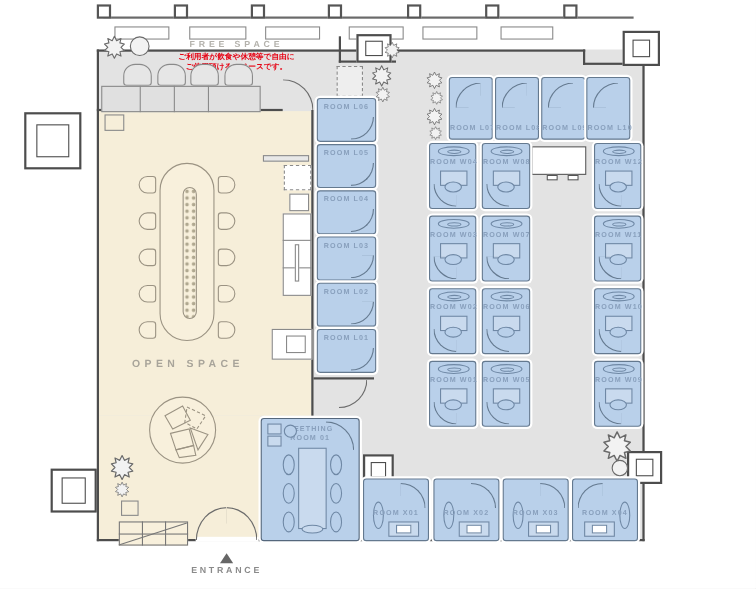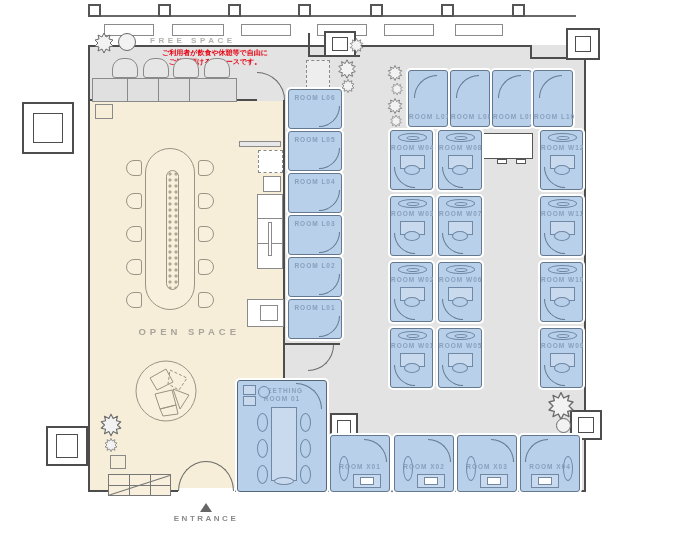--- a/index.html
+++ b/index.html
@@ -65,21 +65,21 @@
 
   <div class="wall" style="left:88px;top:99px;width:169px;height:2px;"></div>
   <div class="wall" style="left:283px;top:100px;width:2px;height:278px;"></div>
   <div class="wall" style="left:285px;top:343px;width:55px;height:2px;"></div>
   <div class="wall" style="left:308px;top:33px;width:2px;height:24px;"></div>
   <div class="wall" style="left:308px;top:55px;width:52px;height:2px;"></div>
 
   <div class="qc qc-tr qc-dark" style="left:257px;top:72px;width:28px;height:28px;"></div>
   <div class="qc qc-br qc-dark" style="left:308px;top:345px;width:26px;height:26px;"></div>
 
-  <div class="big-label" style="left:150px;top:36px;width:130px;text-align:left;font-size:8px;letter-spacing:3.5px;color:#b4b2ac;">FREE SPACE</div>
+  <div class="big-label" style="left:150px;top:36px;width:130px;text-align:center;font-size:8px;letter-spacing:3.5px;color:#b4b2ac;">FREE SPACE</div>
   <div style="left:145px;top:48px;width:140px;text-align:center;font-size:7px;font-weight:bold;color:#e60012;line-height:9px;">ご利用者が飲食や休憩等で自由に</div>
   <div style="left:145px;top:57px;width:140px;text-align:center;font-size:7px;font-weight:bold;color:#e60012;line-height:9px;">ご使用頂けるスペースです。</div>
 
   <div class="stool" style="left:112px;top:58px;width:26px;height:20px;"></div>
   <div class="stool" style="left:143px;top:58px;width:26px;height:20px;"></div>
   <div class="stool" style="left:173px;top:58px;width:26px;height:20px;"></div>
   <div class="stool" style="left:204px;top:58px;width:26px;height:20px;"></div>
   <div class="kx" style="left:92px;top:78px;width:145px;height:24px;background:#e0e0e0;"></div>
   <div style="left:127px;top:78px;width:1px;height:24px;background:#8a8a8a;"></div>
   <div style="left:158px;top:78px;width:1px;height:24px;background:#8a8a8a;"></div>
@@ -105,21 +105,21 @@
   <div class="oschair" style="left:126px;top:160px;width:16px;height:16px;border-radius:8px 3px 3px 8px;"></div>
   <div class="oschair" style="left:126px;top:193px;width:16px;height:16px;border-radius:8px 3px 3px 8px;"></div>
   <div class="oschair" style="left:126px;top:226px;width:16px;height:16px;border-radius:8px 3px 3px 8px;"></div>
   <div class="oschair" style="left:126px;top:259px;width:16px;height:16px;border-radius:8px 3px 3px 8px;"></div>
   <div class="oschair" style="left:126px;top:292px;width:16px;height:16px;border-radius:8px 3px 3px 8px;"></div>
   <div class="oschair" style="left:198px;top:160px;width:16px;height:16px;border-radius:3px 8px 8px 3px;"></div>
   <div class="oschair" style="left:198px;top:193px;width:16px;height:16px;border-radius:3px 8px 8px 3px;"></div>
   <div class="oschair" style="left:198px;top:226px;width:16px;height:16px;border-radius:3px 8px 8px 3px;"></div>
   <div class="oschair" style="left:198px;top:259px;width:16px;height:16px;border-radius:3px 8px 8px 3px;"></div>
   <div class="oschair" style="left:198px;top:292px;width:16px;height:16px;border-radius:3px 8px 8px 3px;"></div>
-  <div class="big-label" style="left:120px;top:326px;width:120px;text-align:right;font-size:9.5px;letter-spacing:4px;color:#a8a49a;">OPEN SPACE</div>
+  <div class="big-label" style="left:120px;top:326px;width:120px;text-align:left;font-size:9.5px;letter-spacing:4px;color:#a8a49a;">OPEN SPACE</div>
 
   <svg style="left:135px;top:356px;" width="64" height="72" viewBox="0 0 64 72">
     <circle cx="31" cy="35" r="30" fill="#f8f0dc" stroke="#9b9383"></circle>
     <path d="M15 22 L31 13 L38 26 L22 34 Z" fill="none" stroke="#9b9383"></path>
     <path d="M35 14 L52 22 L44 34 L33 28 Z" fill="none" stroke="#9b9383" stroke-dasharray="3 2"></path>
     <path d="M20 38 L37 34 L41 49 L25 53 Z" fill="none" stroke="#9b9383"></path>
     <path d="M38 33 L54 39 L45 53 Z" fill="none" stroke="#9b9383"></path>
     <path d="M25 53 L41 49 L43 58 L28 60 Z" fill="none" stroke="#9b9383"></path>
   </svg>
 

